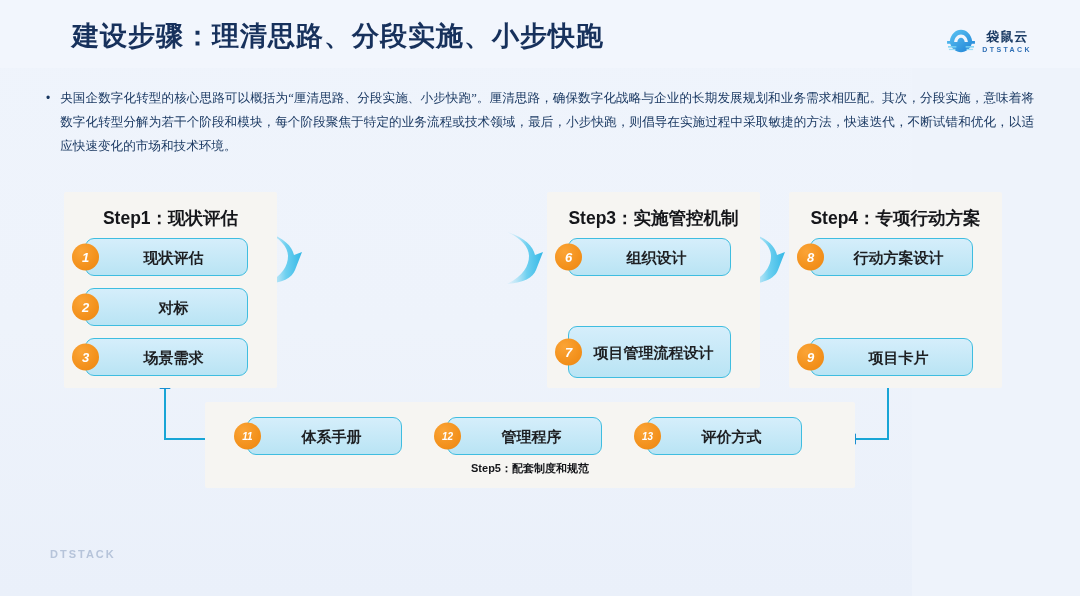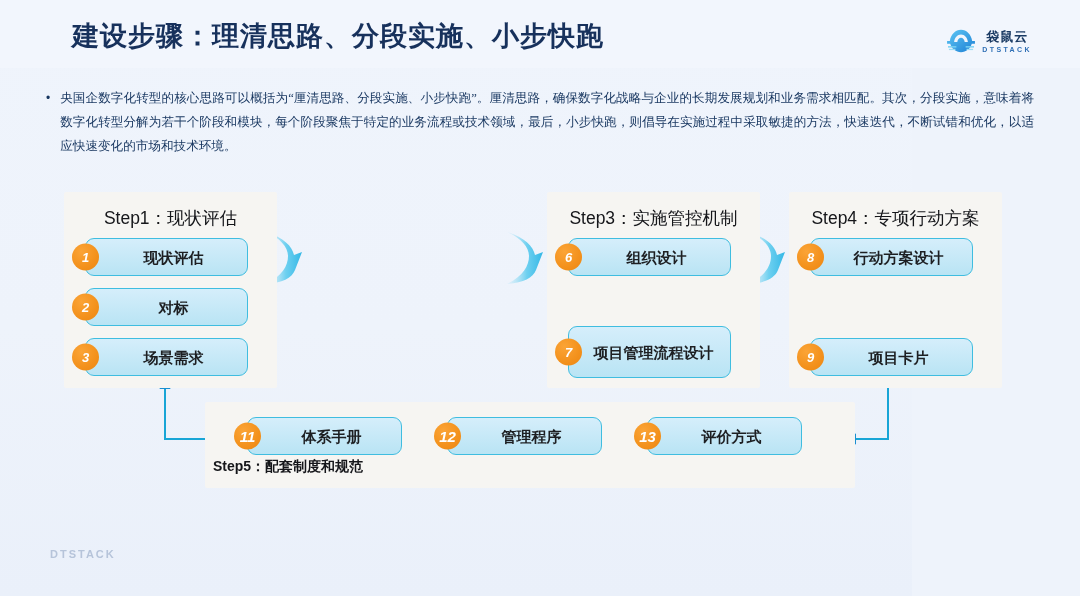--- a/index.html
+++ b/index.html
@@ -101,21 +101,21 @@
     position: absolute;
     background: #f6f5f2;
     border-radius: 2px;
   }
   .step-title {
     position: absolute;
     top: 14px;
     left: 0; right: 0;
     text-align: center;
     font-size: 17.5px;
-    font-weight: normal;
+    font-weight: bold;
     color: #15161a;
     white-space: nowrap;
     font-family: "Liberation Sans", "DejaVu Sans", sans-serif;
   }
 
   
   .item {
     position: absolute;
     border: 1.4px solid #3fbde0;
     border-radius: 9px;
@@ -147,41 +147,41 @@
     color: #ffffff;
     font-size: 13px;
     font-style: italic;
     font-weight: bold;
     display: flex;
     align-items: center;
     justify-content: center;
     box-sizing: border-box;
     z-index: 3;
   }
-  .badge.wide { font-size: 15px; }
+  .badge.wide { font-size: 10px; }
 
   
   .swoosh {
     position: absolute;
     width: 46px;
     height: 60px;
   }
 
   
   #step5-panel {
     position: absolute;
     background: #f6f5f2;
     border-radius: 2px;
   }
   #step5-title {
     position: absolute;
     bottom: 12px;
-    left: 8px; right: 0;
-    text-align: left;
-    font-size: 14px;
+    left: 0; right: 0;
+    text-align: center;
+    font-size: 11px;
     font-weight: bold;
     color: #15161a;
     white-space: nowrap;
   }
 
   
   #connectors {
     position: absolute;
     left: 0; top: 0;
     width: 1080px; height: 330px;

